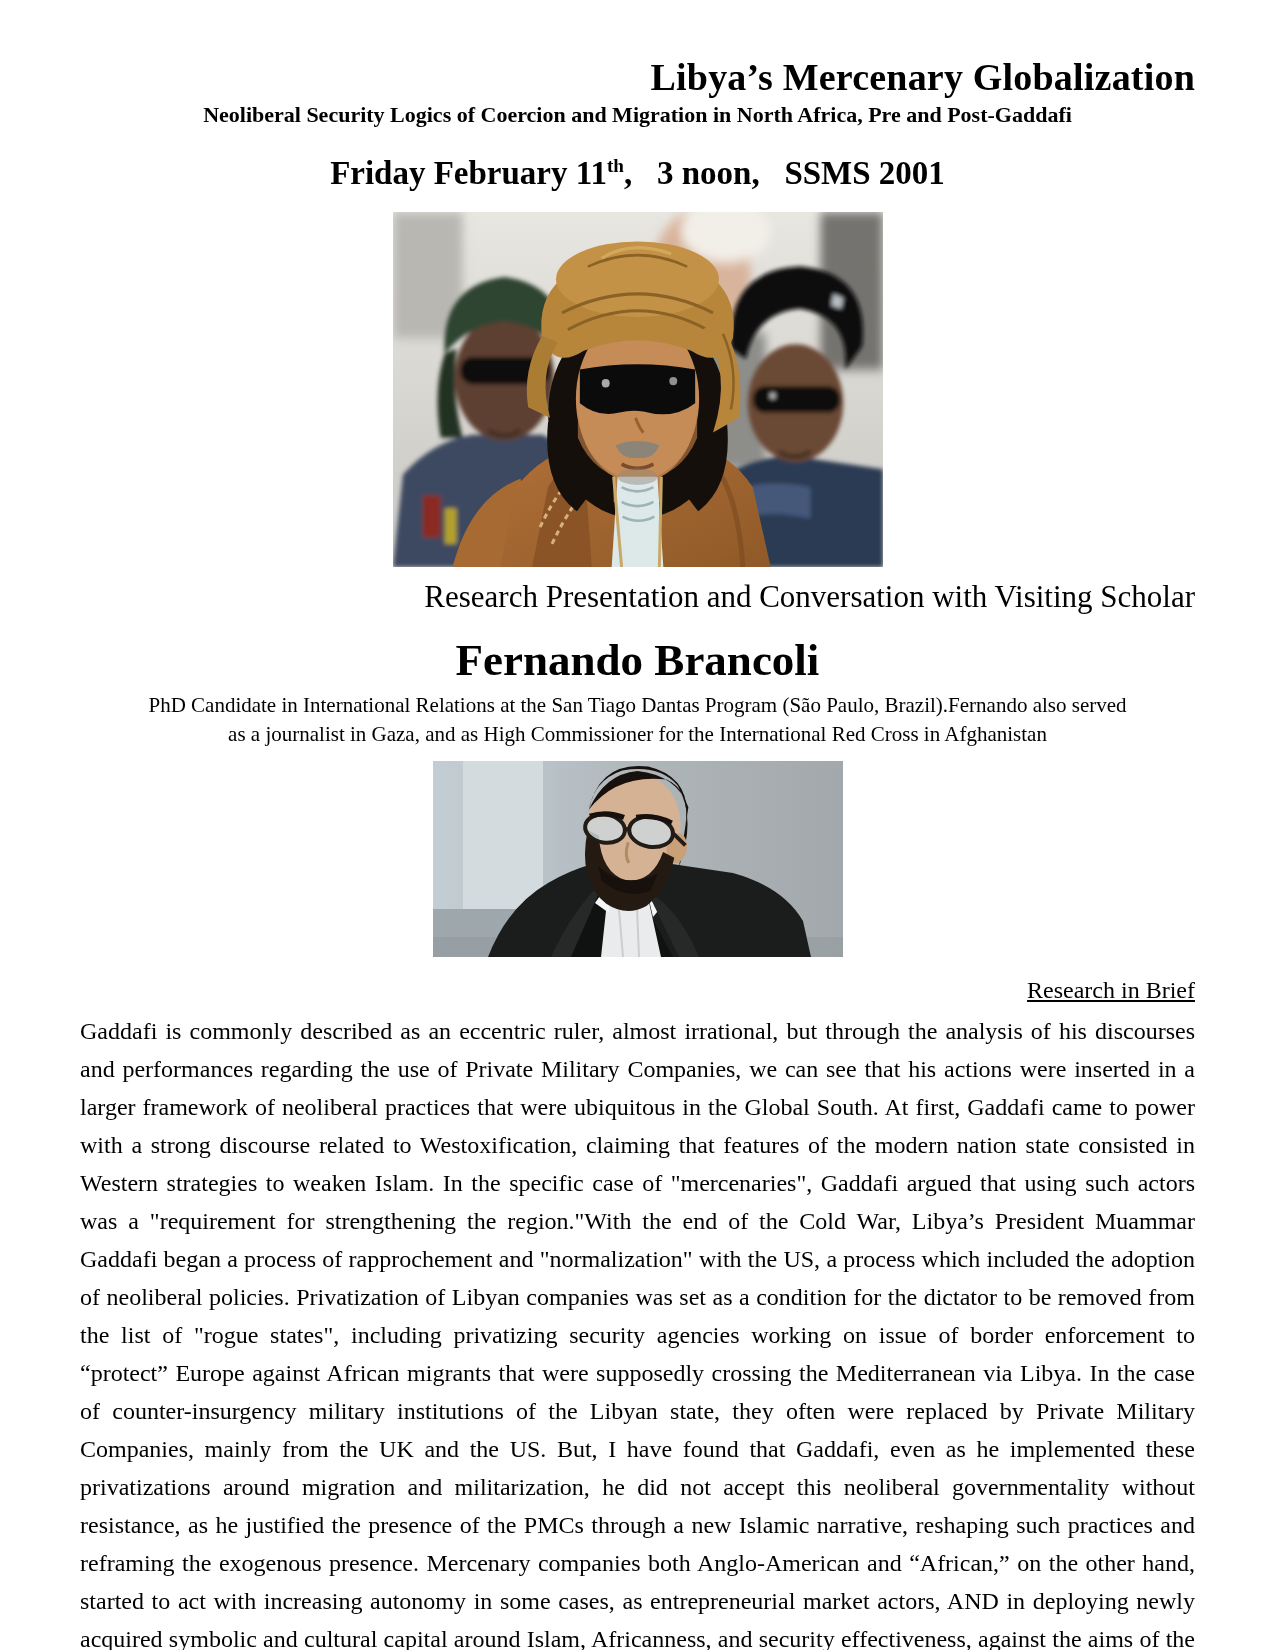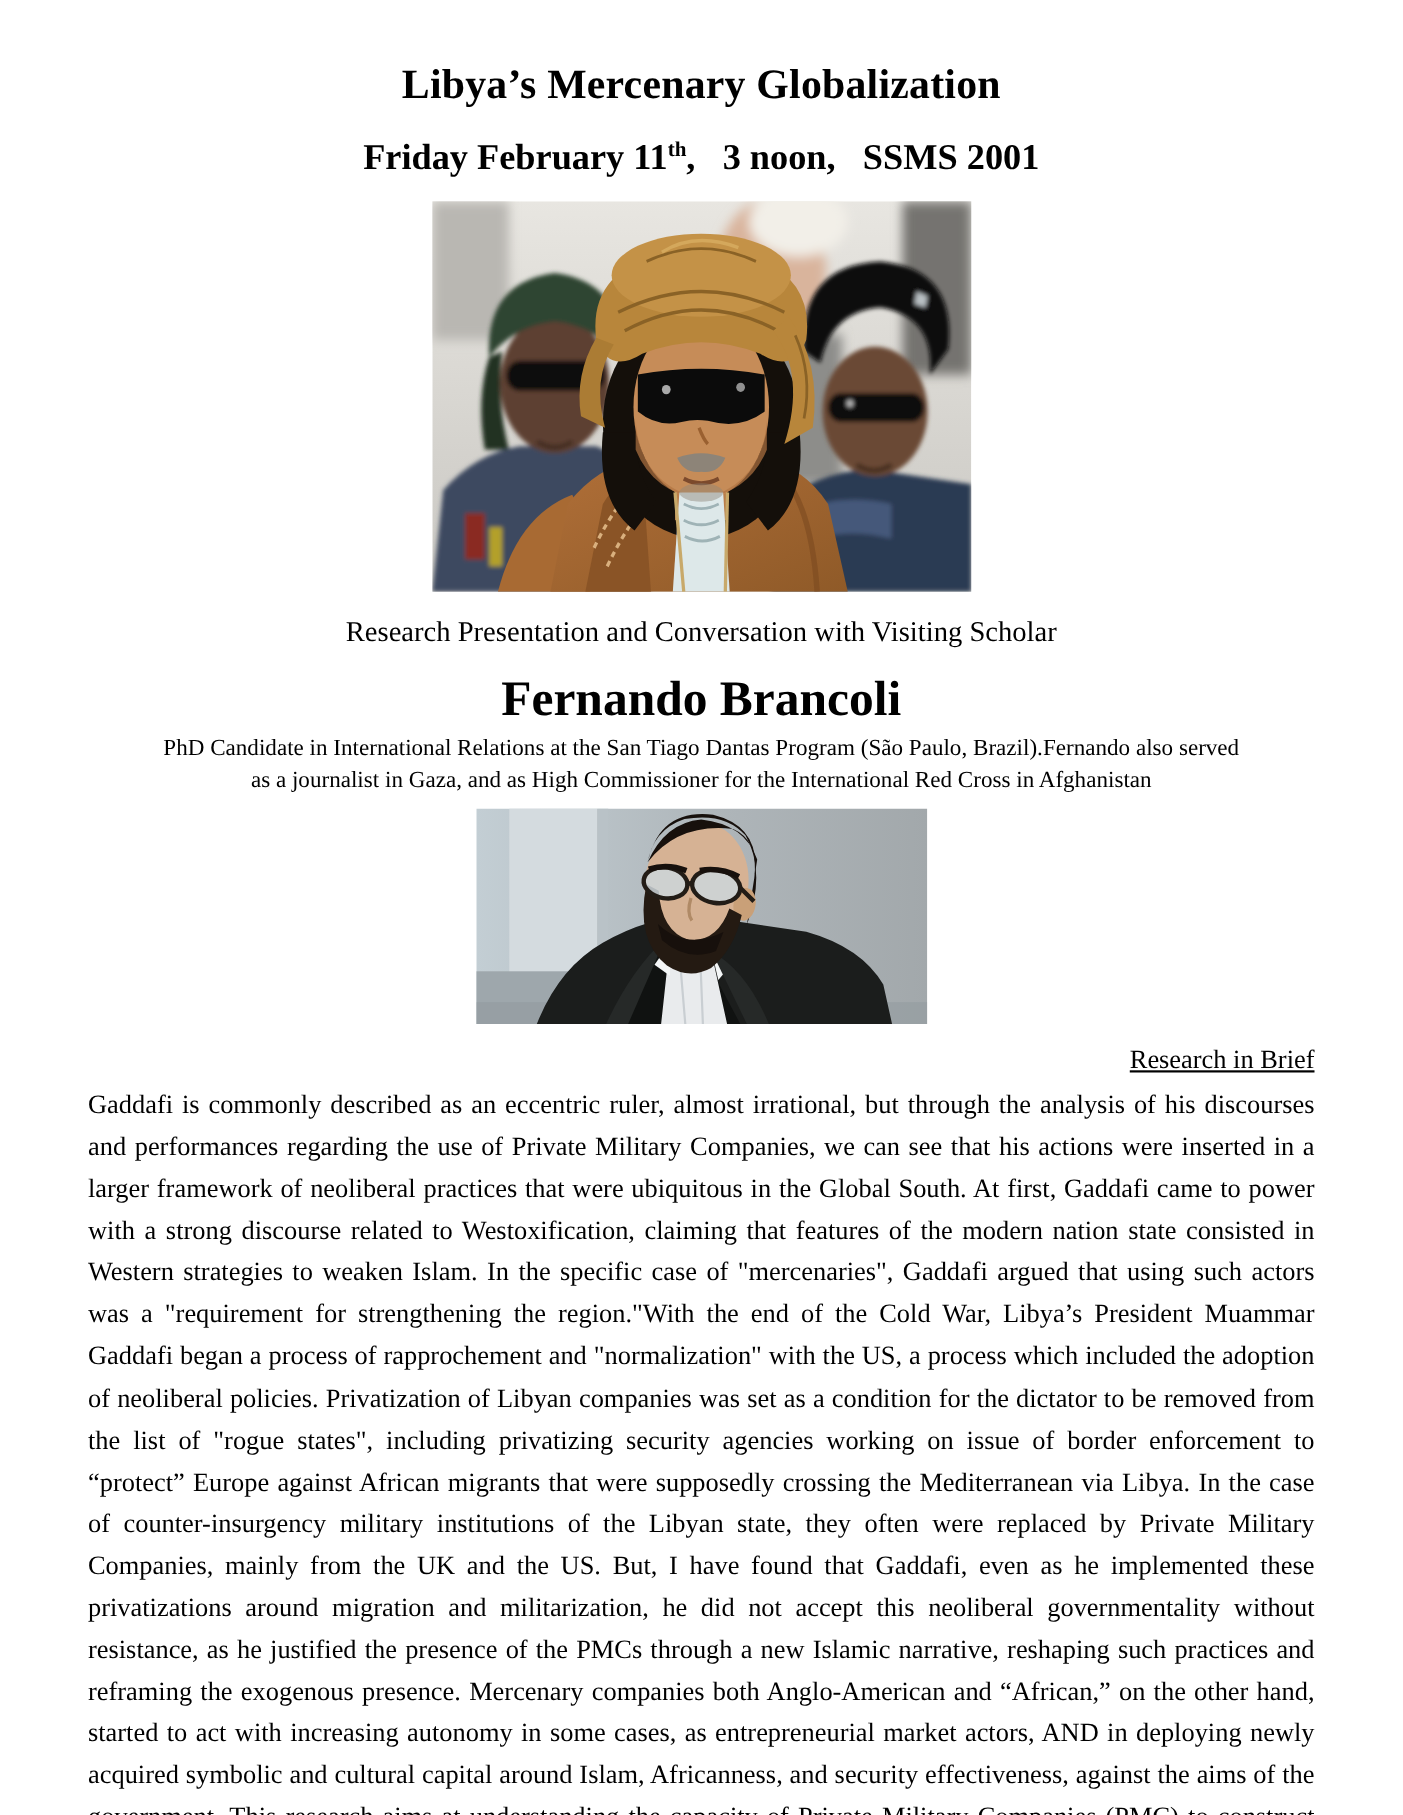--- a/index.html
+++ b/index.html
@@ -3,38 +3,38 @@
 <meta charset="utf-8">
 <style>
   html, body { margin:0; padding:0; background:#ffffff; }
   body {
     width:1275px; min-height:1650px;
     font-family:"Liberation Serif", serif;
     color:#000;
   }
   .page { padding:56px 80px 40px 80px; box-sizing:border-box; }
   .title {
-    font-size:38px; font-weight:bold; text-align:center;
+    font-size:38px; font-weight:bold; text-align:right;
     margin:0; line-height:1.12; letter-spacing:0.2px;
   }
   .subtitle {
     font-size:22px; font-weight:bold; text-align:center;
     margin:3px 0 0 0; line-height:1.2;
   }
   .dateline {
     font-size:33px; font-weight:bold; text-align:center;
     margin-top:27px; line-height:1.1;
   }
   .dateline sup { font-size:58%; }
   .photo-wrap { text-align:center; }
   .photo-wrap.gaddafi { margin-top:21px; }
   .photo-wrap.speaker { margin-top:12px; }
   .photo-wrap svg { display:inline-block; vertical-align:top; }
   .caption {
-    font-size:26px; text-align:center; margin-top:22px;
+    font-size:31px; text-align:right; margin-top:12px;
   }
   .speaker-name {
     font-size:45px; font-weight:bold; text-align:center;
     margin:21px 0 0 0; line-height:1.1;
   }
   .bio {
     font-size:21px; text-align:center; margin-top:5px; line-height:1.38;
   }
   .section-heading {
     font-size:24px; text-align:right; text-decoration:underline;
@@ -44,20 +44,21 @@
     font-size:24px; line-height:1.585; text-align:justify;
     margin:8px 0 0 0;
   }
 </style>
 </head>
 <body>
 
 <div class="page">
 
   <h1 class="title">Libya’s Mercenary Globalization</h1>
+  <h2 class="subtitle">Neoliberal Security Logics of Coercion and Migration in North Africa, Pre and Post-Gaddafi</h2>
 
   <div class="dateline"><span>Friday February 11</span><sup>th</sup><span>,  3 noon,  SSMS 2001</span></div>
 
   <div class="photo-wrap gaddafi">
     <svg width="490" height="355" viewBox="0 0 493 338" preserveAspectRatio="none">
       <defs>
         <filter id="b5" x="-20%" y="-20%" width="140%" height="140%">
             <feGaussianBlur stdDeviation="5"></feGaussianBlur>
           </filter>
         <filter id="b2" x="-20%" y="-20%" width="140%" height="140%">

